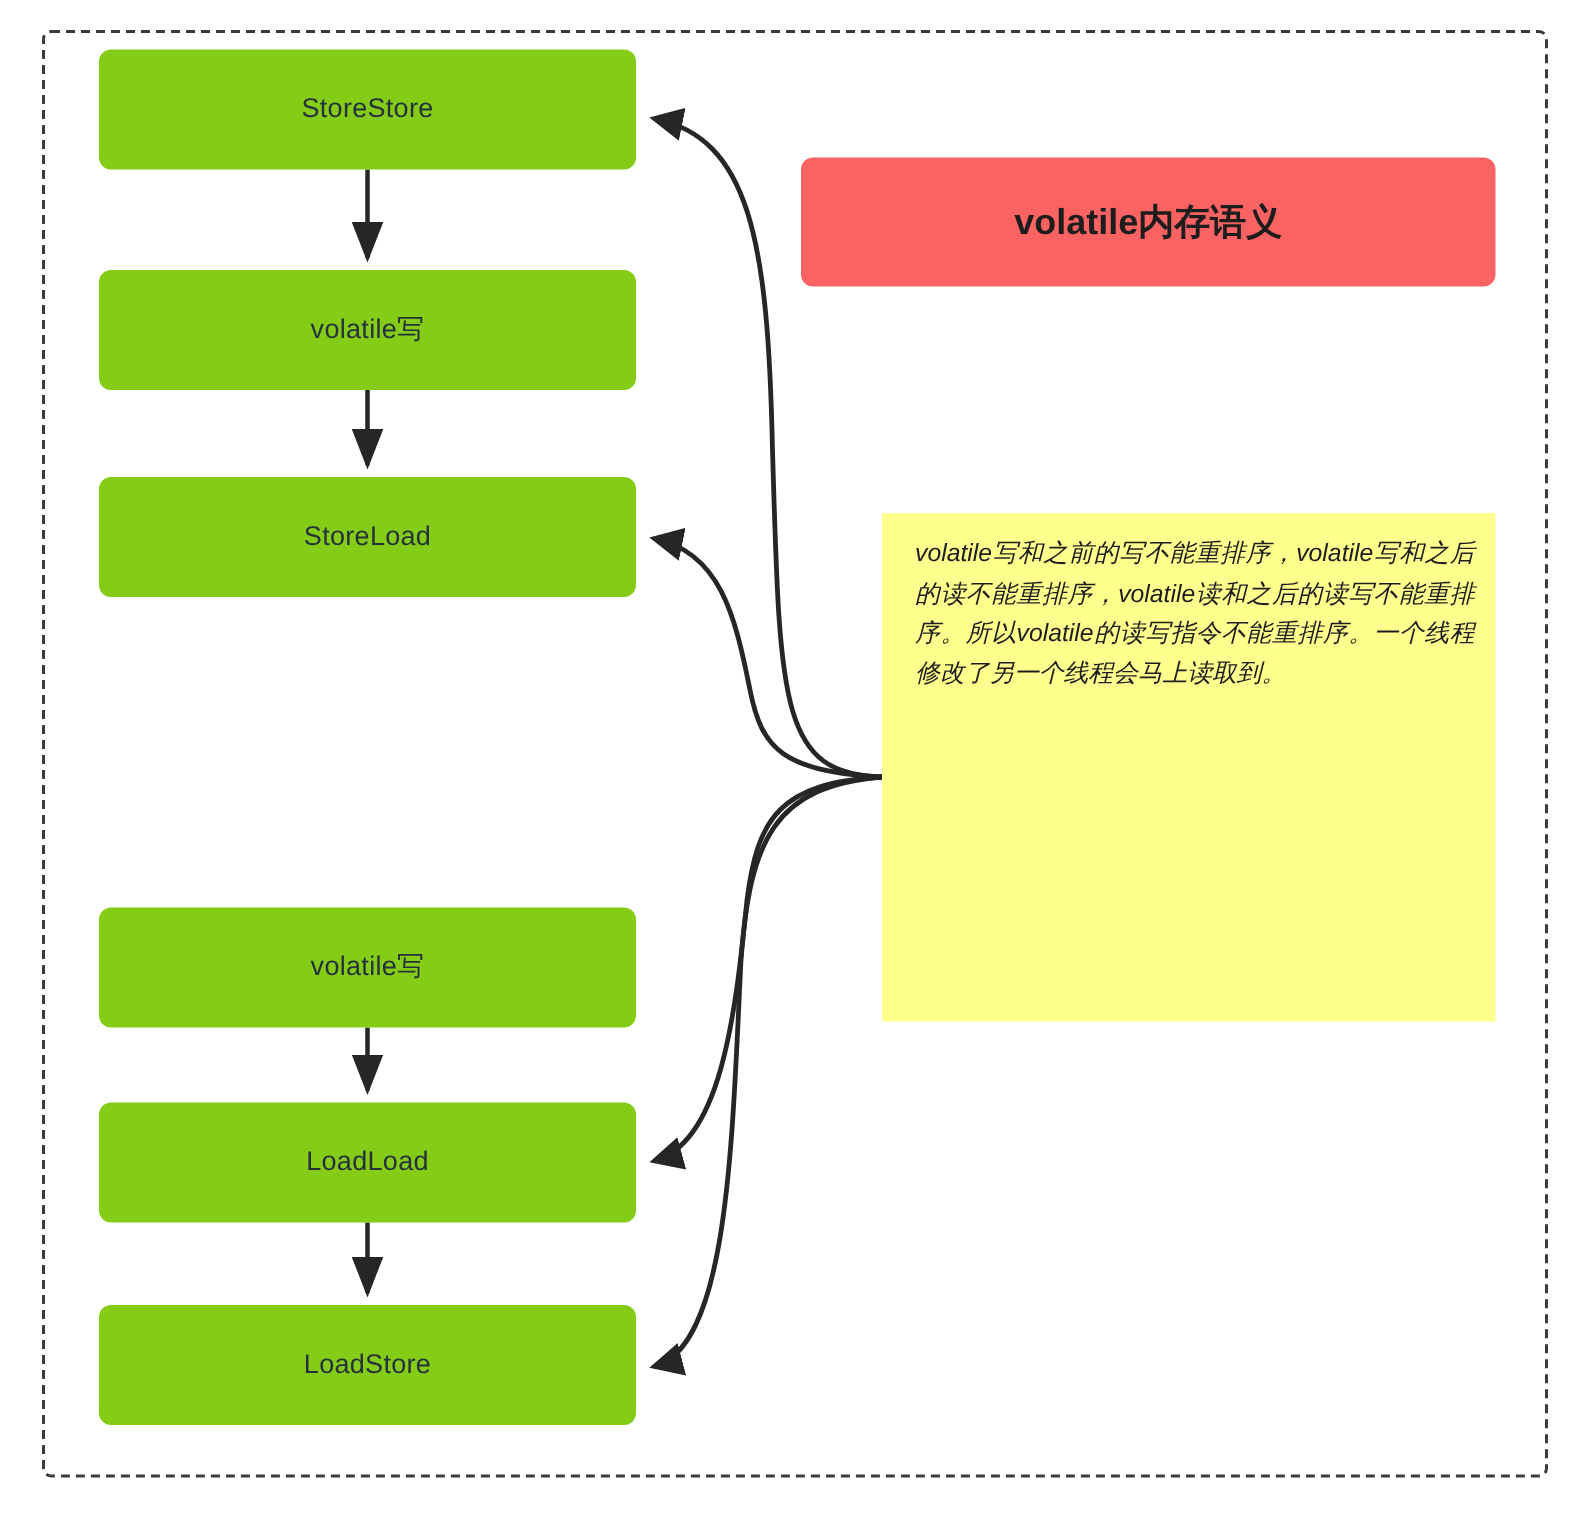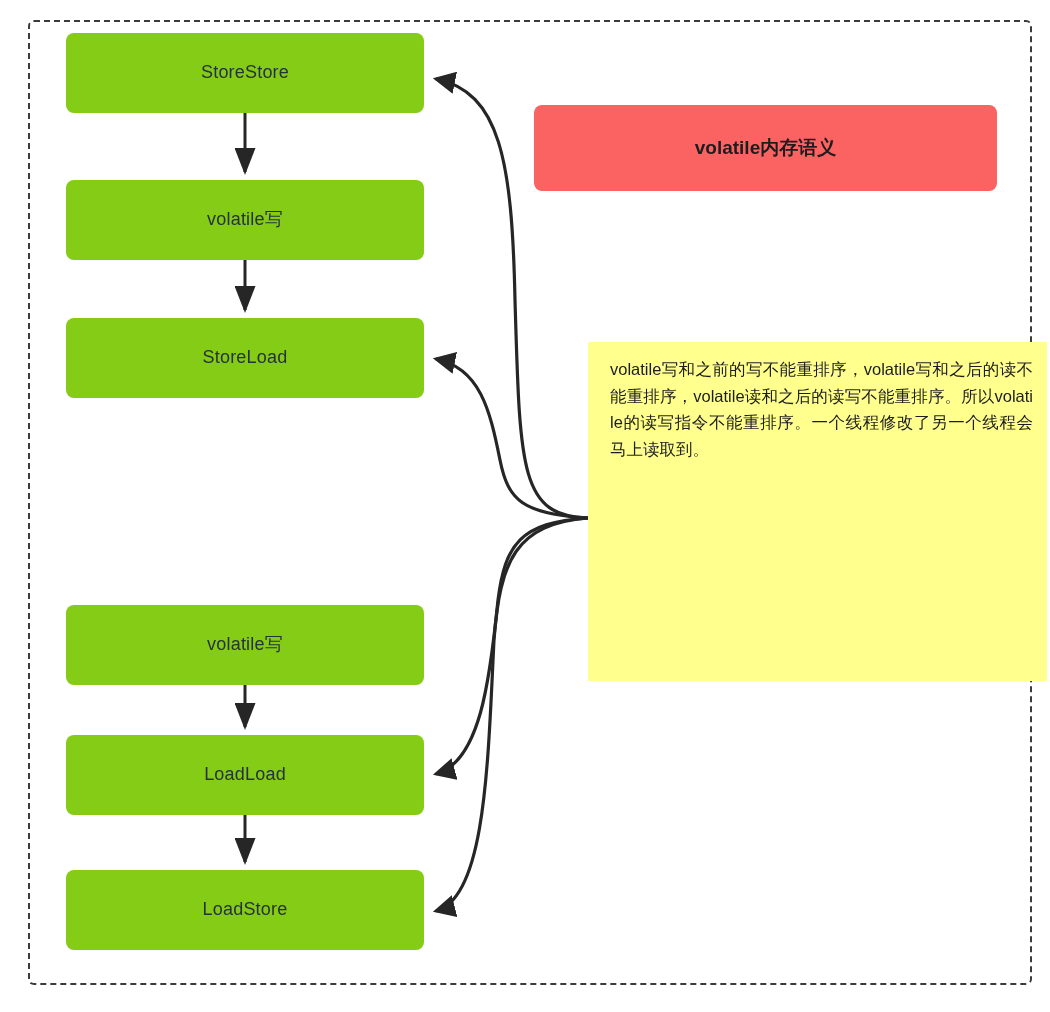--- a/index.html
+++ b/index.html
@@ -54,34 +54,35 @@
     width: 463px;
     height: 86px;
     background: #fb6362;
     border-radius: 8px;
     display: flex;
     align-items: center;
     justify-content: center;
     box-sizing: border-box;
   }
   .title-label {
-    font-size: 19px;
+    font-size: 24px;
     font-weight: bold;
     color: #1d1d1d;
     font-family: "Liberation Sans", "DejaVu Sans", sans-serif;
   }
   .note-box {
     position: absolute;
     left: 588px;
     top: 342px;
-    width: 459px;
+    width: 409px;
     height: 339px;
     background: #ffff8d;
     box-sizing: border-box;
     padding: 14px 14px 10px 22px;
+    font-style: italic;
   }
   .note-text {
     font-size: 16.5px;
     color: #1d1d1d;
     line-height: 1.62;
     font-family: "Liberation Sans", "DejaVu Sans", sans-serif;
     text-align: justify;
     text-justify: inter-ideograph;
     word-break: break-all;
     margin: 0;

